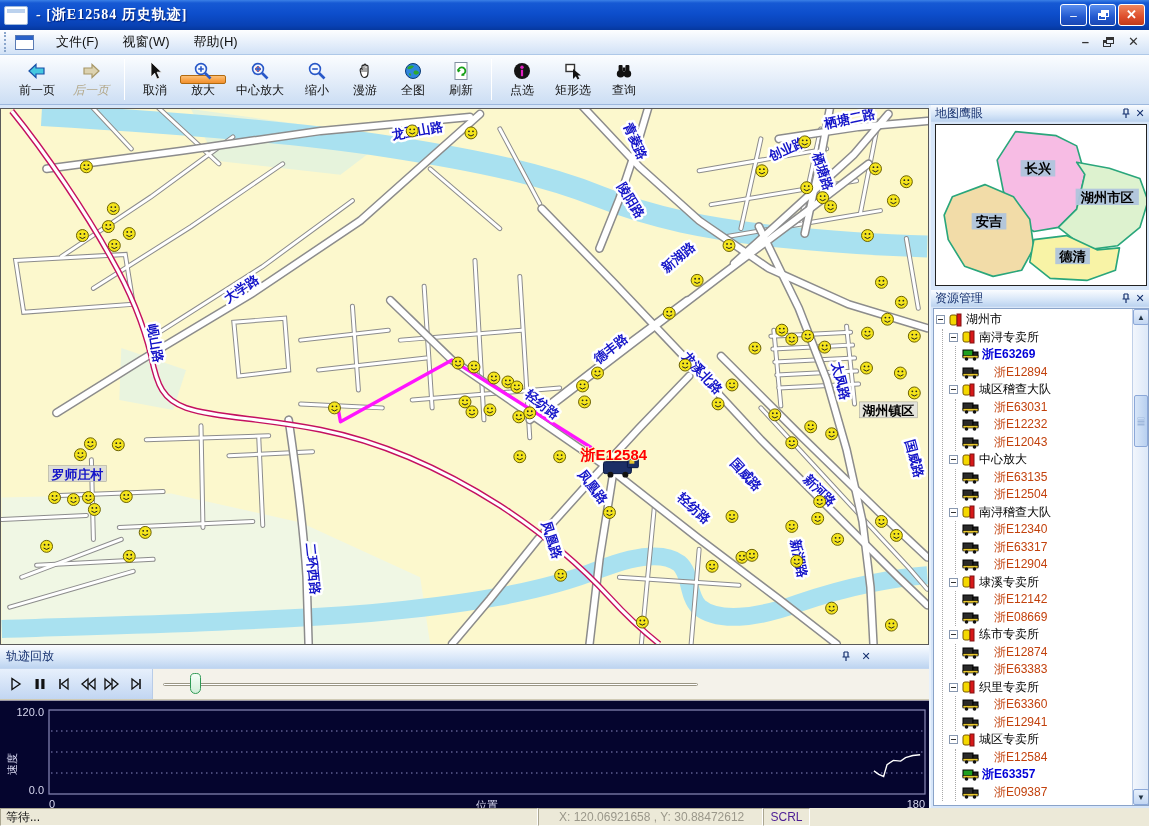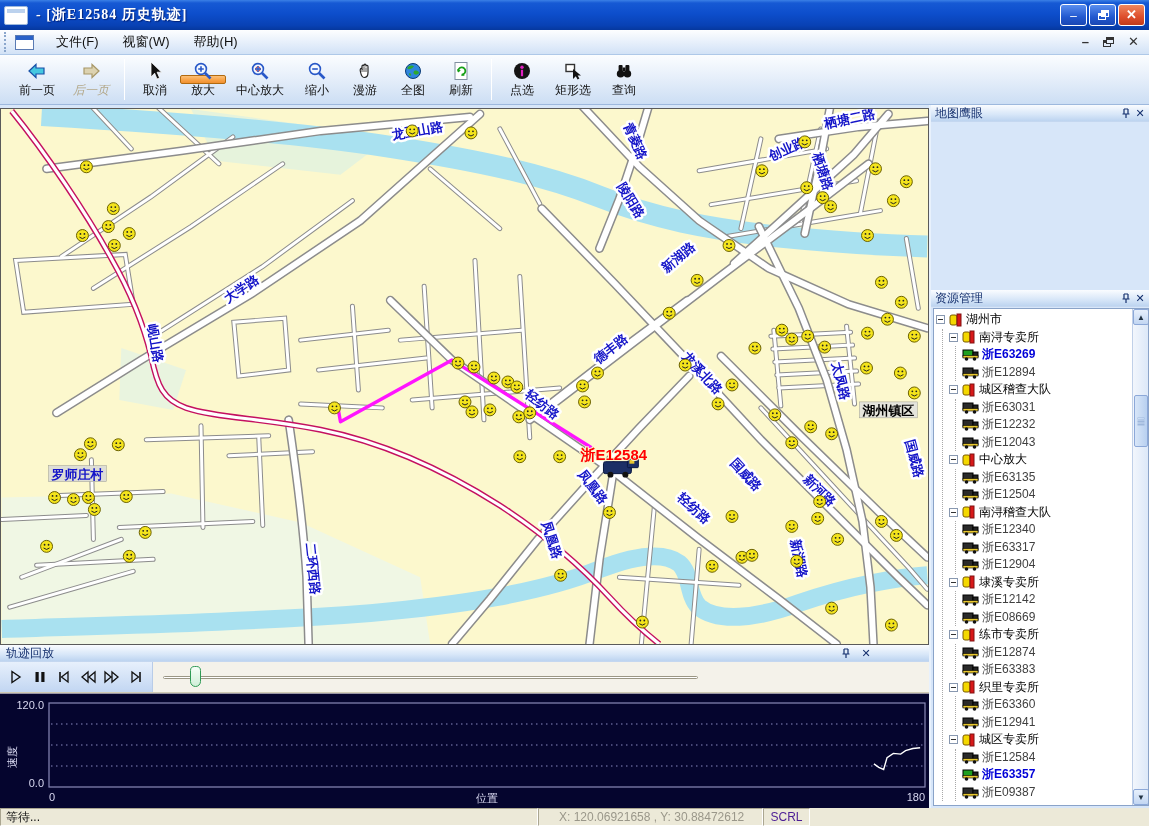--- a/index.html
+++ b/index.html
@@ -69,35 +69,35 @@
   #res-panel{position:absolute;left:0;top:185px;width:220px;height:518px;}
   #tree-box{position:absolute;left:2px;top:18px;width:216px;height:498px;background:#fff;
     border:1px solid #8aa3c8;overflow:hidden;}
   #tree{position:absolute;left:2px;top:2px;right:17px;bottom:0;font-size:12px;overflow:hidden;}
   .trow{display:flex;align-items:center;height:17.5px;white-space:nowrap;}
   .expander{width:9px;height:9px;border:1px solid #8898b0;background:#fff;position:relative;margin-right:3px;flex:none;}
   .expander::before{content:"";position:absolute;left:1px;top:3px;width:5px;height:1px;background:#333;}
   .t-icon{margin-right:3px;flex:none;display:flex;}
   .t-label-group{color:#000;}
   .t-label-on{color:#0000D8;font-weight:bold;}
-  .t-label-off{color:#404040;}
+  .t-label-off{color:#c2410c;margin-left:12px;}
   .tchild{border-left:1px dotted #a8a8a8;margin-left:6px;padding-left:6px;}
   
   #tree-scroll{position:absolute;right:0;top:0;width:16px;bottom:0;background:linear-gradient(90deg,#F2F6FC,#DCE8F8);border-left:1px solid #c0d0e8;}
   .sb-btn{position:absolute;left:0;width:16px;height:16px;background:linear-gradient(180deg,#E7F0FC,#C2D6F2);
     border:1px solid #8CA8D8;border-radius:2px;display:flex;align-items:center;justify-content:center;font-size:8px;color:#234;}
   #sb-up{top:0;}
   #sb-down{bottom:0;}
   #sb-thumb{position:absolute;left:1px;top:86px;width:14px;height:52px;border:1px solid #8CA8D8;border-radius:2px;
     background:linear-gradient(90deg,#D8E6F8,#B8D0F0);}
   #sb-thumb::before{content:"";position:absolute;left:3px;right:3px;top:22px;height:1px;box-shadow:0 0 0 0.5px #9FB8DC,0 3px 0 0.5px #9FB8DC,0 6px 0 0.5px #9FB8DC;}
 
   
   #playback{position:absolute;left:0;top:645px;width:929px;height:163px;background:#ECE9D8;}
-  #pb-header{height:17px;background:linear-gradient(180deg,#FAFCFF,#D7E6F8 60%,#BDD4F0);
+  #pb-header{height:24px;background:linear-gradient(180deg,#FAFCFF,#D7E6F8 60%,#BDD4F0);
     display:flex;align-items:center;font-size:12px;color:#15306e;padding:0 6px;border-bottom:1px solid #c4d7f0;justify-content:center;}
   #pb-header .ph-title{flex:1;}
   #pb-header .ph-btns{margin-right:50px;display:flex;gap:6px;}
   #pb-controls{height:31px;background:#F4F2EA;display:flex;align-items:center;border-bottom:1px solid #cfcaB4;}
   #pb-buttons{display:flex;background:linear-gradient(180deg,#E7F0FC,#C2D6F2);height:100%;align-items:center;padding:0 4px;border-right:1px solid #b8cce8;}
   .pb-btn{width:22px;height:24px;display:flex;align-items:center;justify-content:center;margin:0 1px;}
   #pb-slider{position:relative;flex:1;height:100%;}
   #pb-groove{position:absolute;left:10px;top:14px;width:535px;height:3px;background:#fff;border:1px solid #9a9684;border-radius:2px;}
   #pb-thumb{position:absolute;left:30px;top:4px;width:11px;height:21px;background:linear-gradient(180deg,#F6FFF8,#D0EED8);
     border:1px solid #2F9A55;border-radius:5px 5px 6px 6px;}
@@ -955,20 +955,40 @@
   <div id="eagle-panel">
     <div class="panel-header">
       <span class="ph-title">地图鹰眼</span>
       <span class="ph-btn">
         <svg width="10" height="11" viewBox="0 0 10 11">
             <path d="M3,1 H7 M3,1 V6 M7,1 V6 M1.5,6 H8.5 M5,6 V10" stroke="#15306e" stroke-width="1.2" fill="none"></path>
           </svg>
       </span>
       <span class="ph-btn">✕</span>
     </div>
+    <div id="eagle-box">
+      <svg width="210" height="160" viewBox="0 0 206 156">
+        <g stroke="#2AA67B" stroke-width="1.6" stroke-linejoin="round">
+          <path id="eg-r0" d="M78,6 L118,10 L138,20 L146,48 L138,82 L120,100 L96,104 L76,92 L66,64 L60,34 Z" fill="#F7BCE4"></path>
+          <path id="eg-r1" d="M138,36 L170,42 L200,52 L208,74 L200,100 L178,118 L148,122 L128,106 L120,100 L138,82 L146,48 Z" fill="#DDF2CF"></path>
+          <path id="eg-r2" d="M16,70 L48,58 L76,70 L92,92 L96,120 L84,142 L56,148 L28,138 L12,112 L8,88 Z" fill="#F2DCA8"></path>
+          <path id="eg-r3" d="M96,112 L128,108 L158,122 L180,120 L176,142 L148,152 L112,150 L92,134 Z" fill="#F8F3A6"></path>
+        </g>
+        <g id="eg-labels" font-size="13" font-weight="bold">
+            <rect x="83" y="34" width="34" height="16" fill="#AFC4DC" opacity="0.95"></rect>
+            <text x="100" y="47" text-anchor="middle" fill="#000">长兴</text>
+            <rect x="137" y="62" width="62" height="16" fill="#AFC4DC" opacity="0.95"></rect>
+            <text x="168" y="75" text-anchor="middle" fill="#000">湖州市区</text>
+            <rect x="35" y="86" width="34" height="16" fill="#AFC4DC" opacity="0.95"></rect>
+            <text x="52" y="99" text-anchor="middle" fill="#000">安吉</text>
+            <rect x="117" y="120" width="34" height="16" fill="#AFC4DC" opacity="0.95"></rect>
+            <text x="134" y="133" text-anchor="middle" fill="#000">德清</text>
+          </g>
+      </svg>
+    </div>
   </div>
 
   <div id="res-panel">
     <div class="panel-header">
       <span class="ph-title">资源管理</span>
       <span class="ph-btn">
         <svg width="10" height="11" viewBox="0 0 10 11">
             <path d="M3,1 H7 M3,1 V6 M7,1 V6 M1.5,6 H8.5 M5,6 V10" stroke="#15306e" stroke-width="1.2" fill="none"></path>
           </svg>
       </span>

